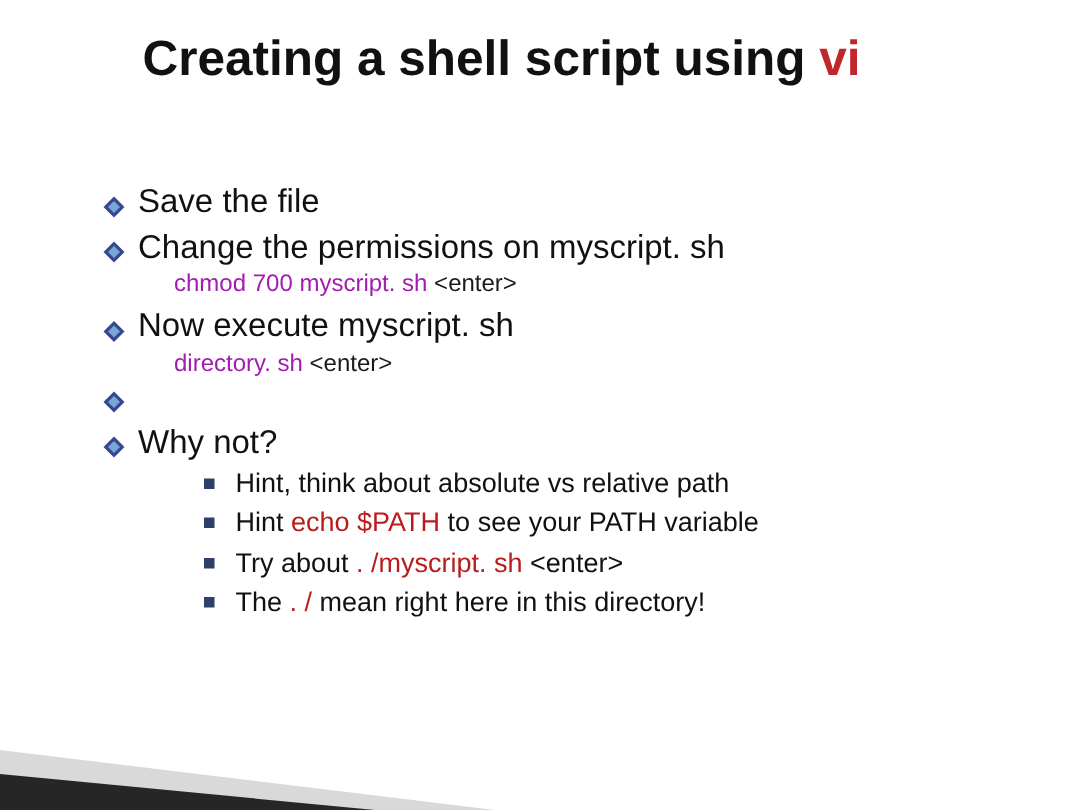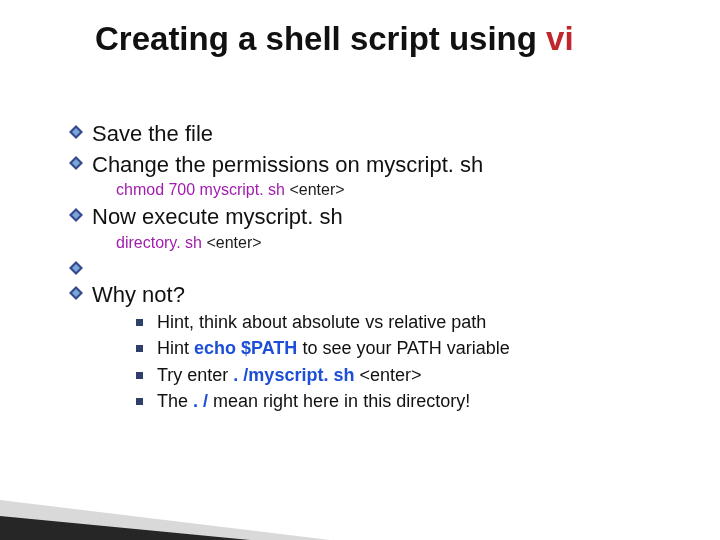--- a/index.html
+++ b/index.html
@@ -32,21 +32,21 @@
     color: #c0272d;
   }
   .body {
     position: absolute;
     top: 120px;
     left: 68px;
     width: 600px;
   }
   .l1 {
     display: flex;
-    align-items: flex-start;
+    align-items: flex-end;
     margin: 0 0 3px 0;
   }
   .l1 .bullet {
     flex: 0 0 auto;
     width: 18px;
     height: 18px;
     margin-top: 4px;
     margin-right: 6px;
   }
   .l1 .text {
@@ -74,21 +74,21 @@
     width: 7px;
     height: 7px;
     background: #2e3f6b;
     margin-top: 8px;
     margin-right: 14px;
   }
   .l2 .text {
     font-size: 18px;
     line-height: 1.3;
   }
-  .l2 .text .red { color: #1d4ed8; font-weight: bold; }
+  .l2 .text .red { color: #b91c1c; }
   
   .diamond {
     position: relative;
     width: 16px;
     height: 16px;
   }
   .diamond svg { display: block; }
   
   .wedge {
     position: absolute;
@@ -172,21 +172,21 @@
       </div>
       <div class="l2">
         <span class="sq"></span>
         <span class="text">
           <span>Hint </span><span class="red">echo $PATH</span><span> to see your PATH variable</span>
         </span>
       </div>
       <div class="l2">
         <span class="sq"></span>
         <span class="text">
-          <span>Try enter </span><span class="red"> . /myscript. sh</span><span> &lt;enter&gt;</span>
+          <span>Try about </span><span class="red"> . /myscript. sh</span><span> &lt;enter&gt;</span>
         </span>
       </div>
       <div class="l2">
         <span class="sq"></span>
         <span class="text">
           <span>The</span><span class="red"> . / </span><span>mean right here in this directory!</span>
         </span>
       </div>
     </div>
 

